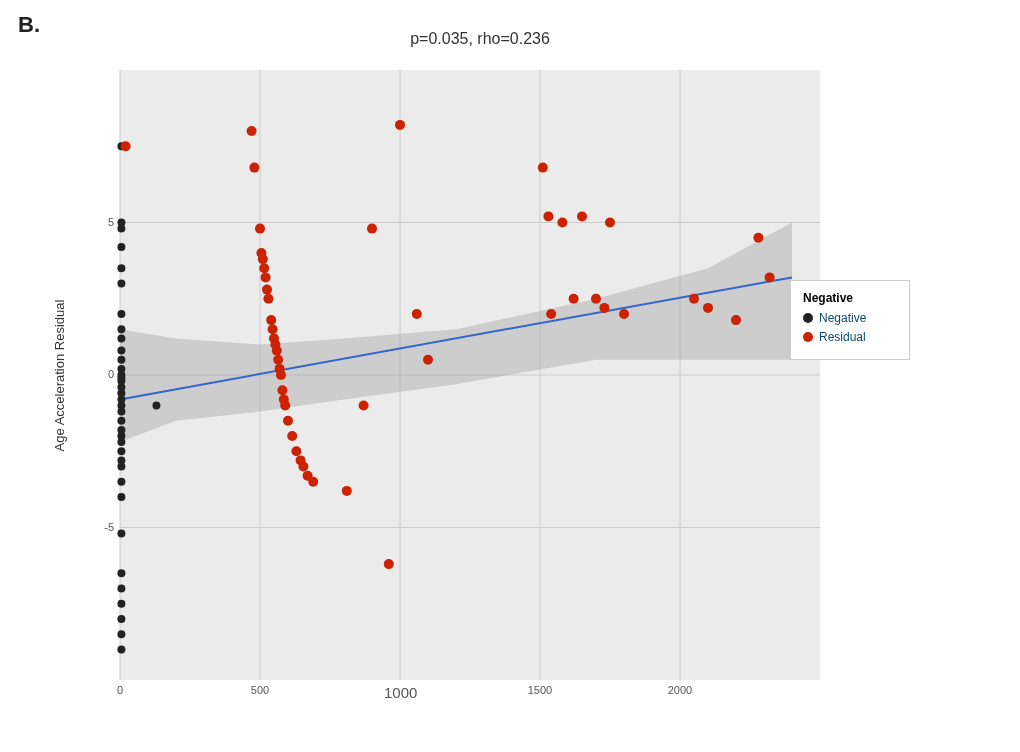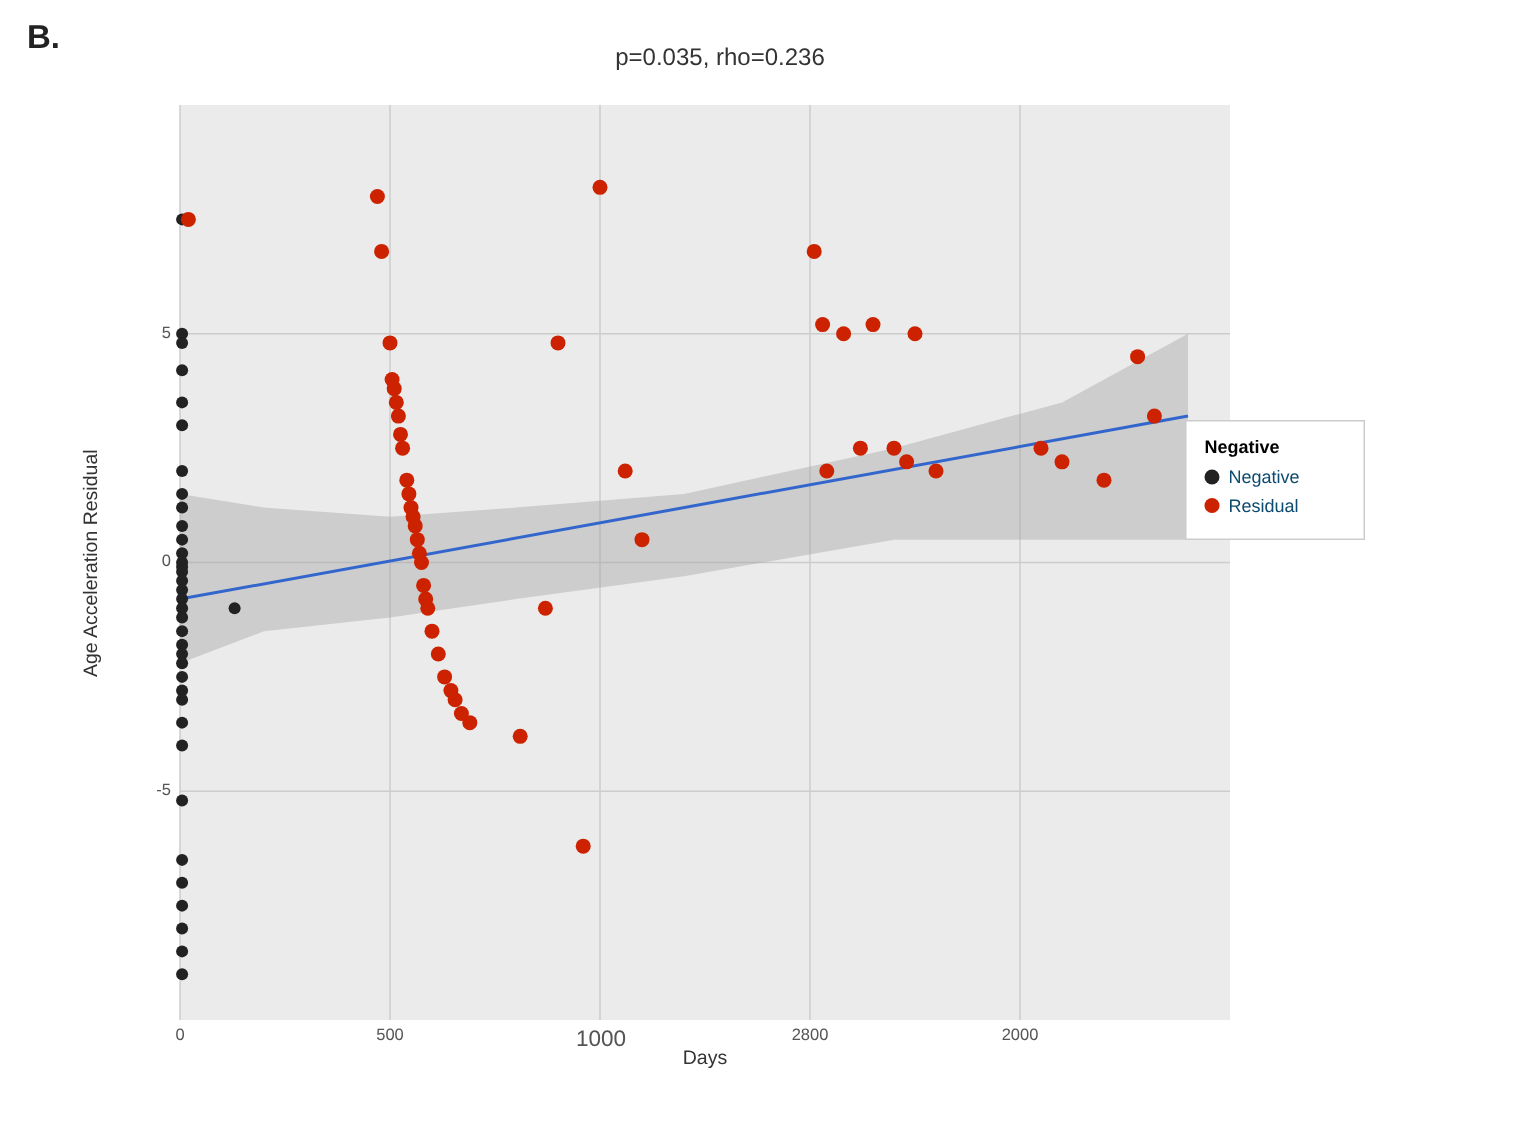--- a/index.html
+++ b/index.html
@@ -222,33 +222,32 @@
           <circle cx="489.99999999999994" cy="152.5" r="5" fill="#cc2200"></circle>
           <circle cx="504" cy="244" r="5" fill="#cc2200"></circle>
           <circle cx="574" cy="228.75" r="5" fill="#cc2200"></circle>
           <circle cx="588" cy="237.90000000000003" r="5" fill="#cc2200"></circle>
           <circle cx="616" cy="250.09999999999997" r="5" fill="#cc2200"></circle>
           <circle cx="638.4" cy="167.75" r="5" fill="#cc2200"></circle>
           <circle cx="649.6" cy="207.40000000000003" r="5" fill="#cc2200"></circle>
         </svg>
     </div>
 
-    <div class="x-axis-label">Days</div>
 
     <div id="y-ticks-container" style="position:absolute; top:50px; left:30px; width:38px; height:610px;">
     <div style="position: absolute; right: 4px; top: 145.5px; font-size: 11px; color: rgb(85, 85, 85); text-align: right;">5</div>
         <div style="position: absolute; right: 4px; top: 298px; font-size: 11px; color: rgb(85, 85, 85); text-align: right;">0</div>
         <div style="position: absolute; right: 4px; top: 450.5px; font-size: 11px; color: rgb(85, 85, 85); text-align: right;">-5</div>
       </div>
 
     <div id="x-ticks-container" style="position:absolute; top:662px; left:70px; width:700px; height:20px;">
     <div style="position: absolute; left: -16px; top: 2px; font-size: 11px; color: rgb(85, 85, 85); text-align: center; width: 32px;">0</div>
         <div style="position: absolute; left: 124px; top: 2px; font-size: 11px; color: rgb(85, 85, 85); text-align: center; width: 32px;">500</div>
         <div style="position: absolute; left: 264px; top: 2px; font-size: 15px; color: rgb(85, 85, 85); text-align: center; width: 32px;">1000</div>
-        <div style="position: absolute; left: 404px; top: 2px; font-size: 11px; color: rgb(85, 85, 85); text-align: center; width: 32px;">2800</div>
+        <div style="position: absolute; left: 404px; top: 2px; font-size: 11px; color: rgb(85, 85, 85); text-align: center; width: 32px;">1500</div>
         <div style="position: absolute; left: 544px; top: 2px; font-size: 11px; color: rgb(85, 85, 85); text-align: center; width: 32px;">2000</div>
       </div>
   </div>
 
   <div class="legend">
     <div class="legend-title">Negative</div>
     <div class="legend-item">
       <div class="legend-dot" style="background:#222222;"></div>
       <span class="legend-label">Negative</span>
     </div>

